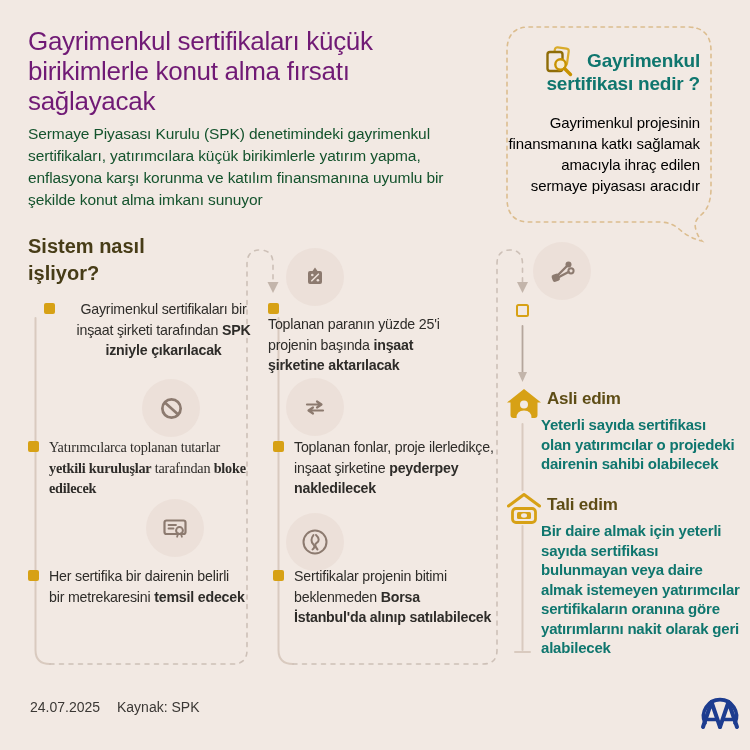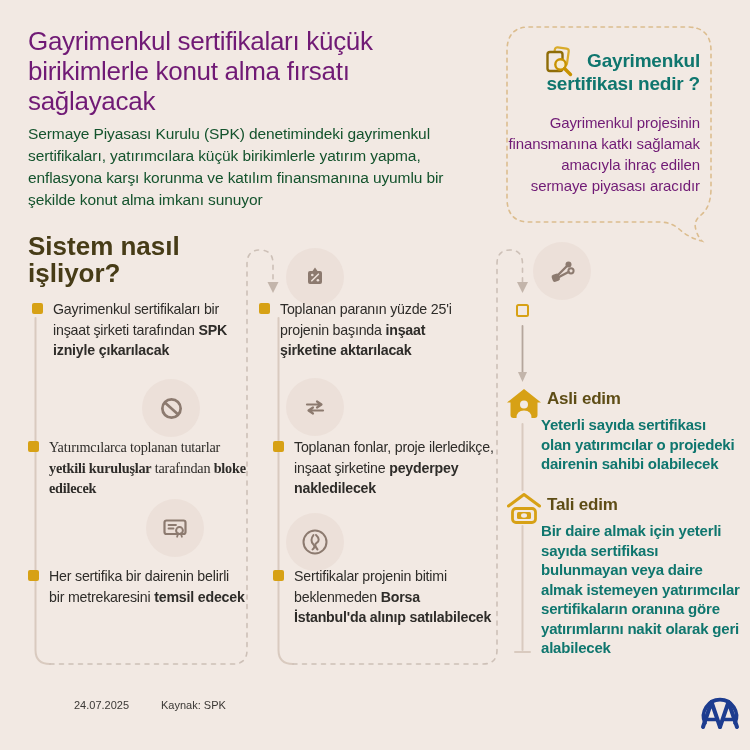--- a/index.html
+++ b/index.html
@@ -23,25 +23,25 @@
     font-size:15.5px;line-height:22px;letter-spacing:-0.1px;color:#14532d;z-index:2;
   }
   .bubble{position:absolute;left:493px;top:18px;z-index:2;}
   .cicon{position:absolute;left:541px;top:44px;z-index:3;}
   .cardtitle{
     position:absolute;left:508px;top:49px;width:192px;text-align:right;
     font-size:19px;line-height:23px;font-weight:700;letter-spacing:-0.2px;color:#0f766e;z-index:3;
   }
   .cardbody{
     position:absolute;left:508px;top:112px;width:192px;text-align:right;
-    font-size:15px;line-height:21px;letter-spacing:-0.1px;color:#701a75;z-index:3;
+    font-size:15px;line-height:21px;letter-spacing:-0.1px;color:#000000;z-index:3;
   }
   .sectiontitle{
     position:absolute;left:28px;top:233px;width:180px;margin:0;
-    font-size:26px;line-height:27px;font-weight:700;color:#473c17;z-index:2;
+    font-size:20px;line-height:27px;font-weight:700;color:#473c17;z-index:2;
   }
   .item{position:absolute;display:flex;z-index:2;}
   .sq{
     width:11px;height:11px;border-radius:2px;background:#d7a115;
     flex:none;margin:4px 10px 0 0;
   }
   .sqo{
     position:absolute;width:9px;height:9px;border:2.5px solid #d7a115;
     border-radius:2.5px;background:transparent;z-index:2;
   }
@@ -54,21 +54,21 @@
   }
   .edim-icon{position:absolute;z-index:3;}
   .edim-title{
     position:absolute;font-size:17px;font-weight:700;letter-spacing:-0.2px;
     color:#5e4d16;z-index:3;
   }
   .edim-body{
     position:absolute;font-size:15px;line-height:19.5px;letter-spacing:-0.2px;
     color:#0f766e;z-index:3;font-weight:bold;
   }
-  .footer-text{position:absolute;font-size:11px;color:#3b3835;z-index:2;margin-left:44px;}
+  .footer-text{position:absolute;font-size:14px;color:#3b3835;z-index:2;}
   .aa{position:absolute;left:696px;top:688px;z-index:2;}
 
   .solidline{fill:none;stroke:#d9cabf;stroke-width:2;stroke-linecap:round;}
   .dashline{fill:none;stroke:#cdc0b7;stroke-width:1.6;stroke-dasharray:4 5.5;stroke-linecap:round;}
   .ahead{fill:#c3b5ab;}
   .minivline{fill:none;stroke:#b5a69c;stroke-width:1.8;stroke-linecap:round;}
   .bubblepath{fill:none;stroke:#dcbd8f;stroke-width:1.6;stroke-dasharray:3.5 4.5;stroke-linecap:round;}
   .taupe-s{stroke:#8c7a6f;fill:none;stroke-linecap:round;stroke-linejoin:round;}
   .taupe-f{fill:#8c7a6f;}
 </style>
@@ -101,21 +101,21 @@
     <rect x="13" y="4" width="14" height="17" rx="2.5" transform="rotate(8 20 12)" fill="none" stroke="#d9ab2a" stroke-width="2.2"></rect>
     <rect x="6.5" y="8" width="15" height="19" rx="2.5" fill="#f2e9e3" stroke="#8f6c07" stroke-width="2.4"></rect>
     <circle cx="19.5" cy="20.5" r="5.2" fill="#f7ecd2" stroke="#c89200" stroke-width="2.4"></circle>
     <path d="M23.5,24.5 L29.5,30.5" stroke="#c89200" stroke-width="3.4" stroke-linecap="round"></path>
   </svg>
   <div class="cardtitle">Gayrimenkul sertifikası nedir ?</div>
   <div class="cardbody">Gayrimenkul projesinin finansmanına katkı sağlamak amacıyla ihraç edilen sermaye piyasası aracıdır</div>
 
   <h2 class="sectiontitle">Sistem nasıl işliyor?</h2>
 
-  <div class="item" style="left:32px;top:299px;">
+  <div class="item" style="left:44px;top:299px;text-align:center;">
     <span class="sq"></span>
     <div class="itext w1"><span>Gayrimenkul sertifikaları bir inşaat şirketi tarafından </span><span class="bd">SPK izniyle çıkarılacak</span></div>
   </div>
   <div class="circ" style="left:142px;top:379px;">
     <svg width="27" height="27" viewBox="0 0 26 26">
       <circle class="taupe-s" cx="13" cy="13" r="8.8" stroke-width="2.6"></circle>
       <path class="taupe-s" d="M7.4,7.9 L18.6,18.1" stroke-width="2.6"></path>
     </svg>
   </div>
   <div class="item" style="left:28px;top:437px;font-family:Liberation Serif, serif;">
@@ -136,21 +136,21 @@
   </div>
 
   <div class="circ" style="left:286px;top:248px;">
     <svg width="26" height="26" viewBox="0 0 26 26">
       <path class="taupe-f" d="M6,9 Q6,7 8,7 H10.5 L13,3.5 L15.5,7 H18 Q20,7 20,9 V18 Q20,20 18,20 H8 Q6,20 6,18 Z"></path>
       <path d="M9.8,16.8 L16.4,10.2" stroke="#ece0d9" stroke-width="1.6" stroke-linecap="round"></path>
       <circle cx="10.3" cy="11" r="1.3" fill="#ece0d9"></circle>
       <circle cx="15.9" cy="16.2" r="1.3" fill="#ece0d9"></circle>
     </svg>
   </div>
-  <div class="item" style="left:259px;top:299px;">
+  <div class="item" style="left:268px;top:299px;flex-direction:column;">
     <span class="sq"></span>
     <div class="itext w2"><span>Toplanan paranın yüzde 25'i projenin başında </span><span class="bd">inşaat şirketine aktarılacak</span></div>
   </div>
   <div class="circ" style="left:286px;top:378px;">
     <svg width="28" height="28" viewBox="0 0 28 28">
       <path class="taupe-s" d="M6,11.5 H19 M16,8.5 L20.5,11.5 L16,14.5" stroke-width="2.2"></path>
       <path class="taupe-s" d="M22,17.5 H9 M12,14.5 L7.5,17.5 L12,20.5" stroke-width="2.2"></path>
     </svg>
   </div>
   <div class="item" style="left:273px;top:437px;">

